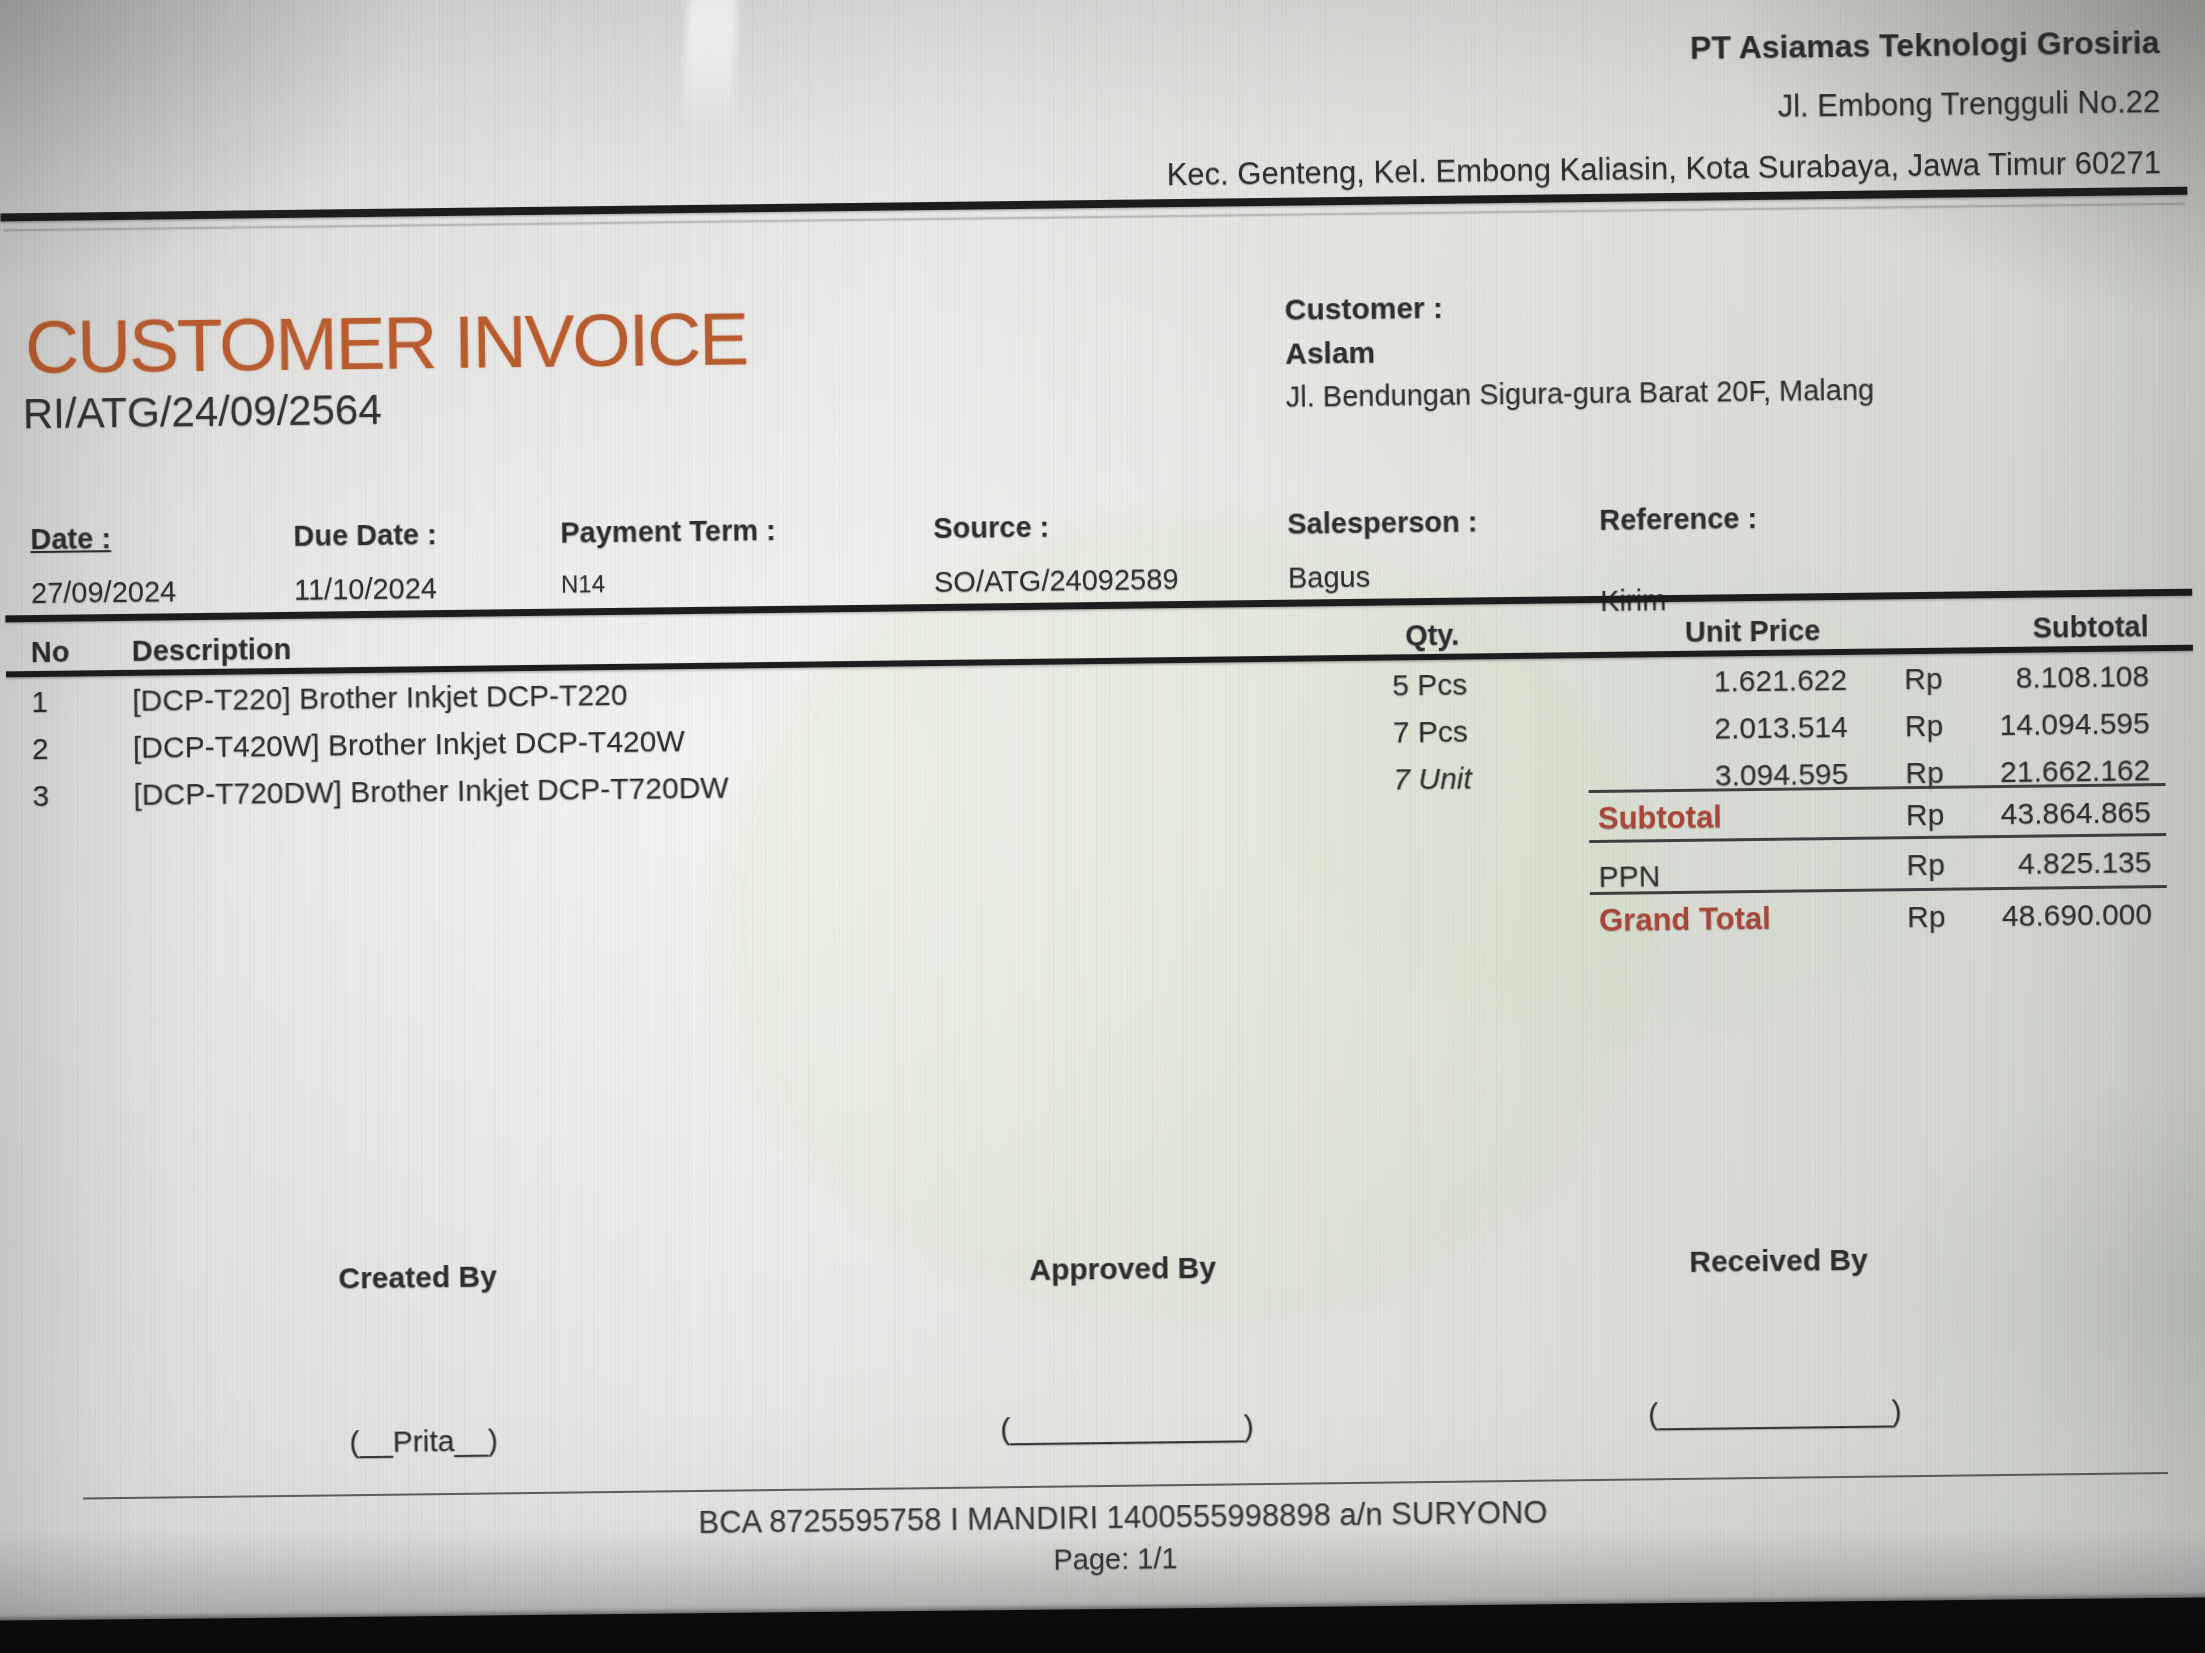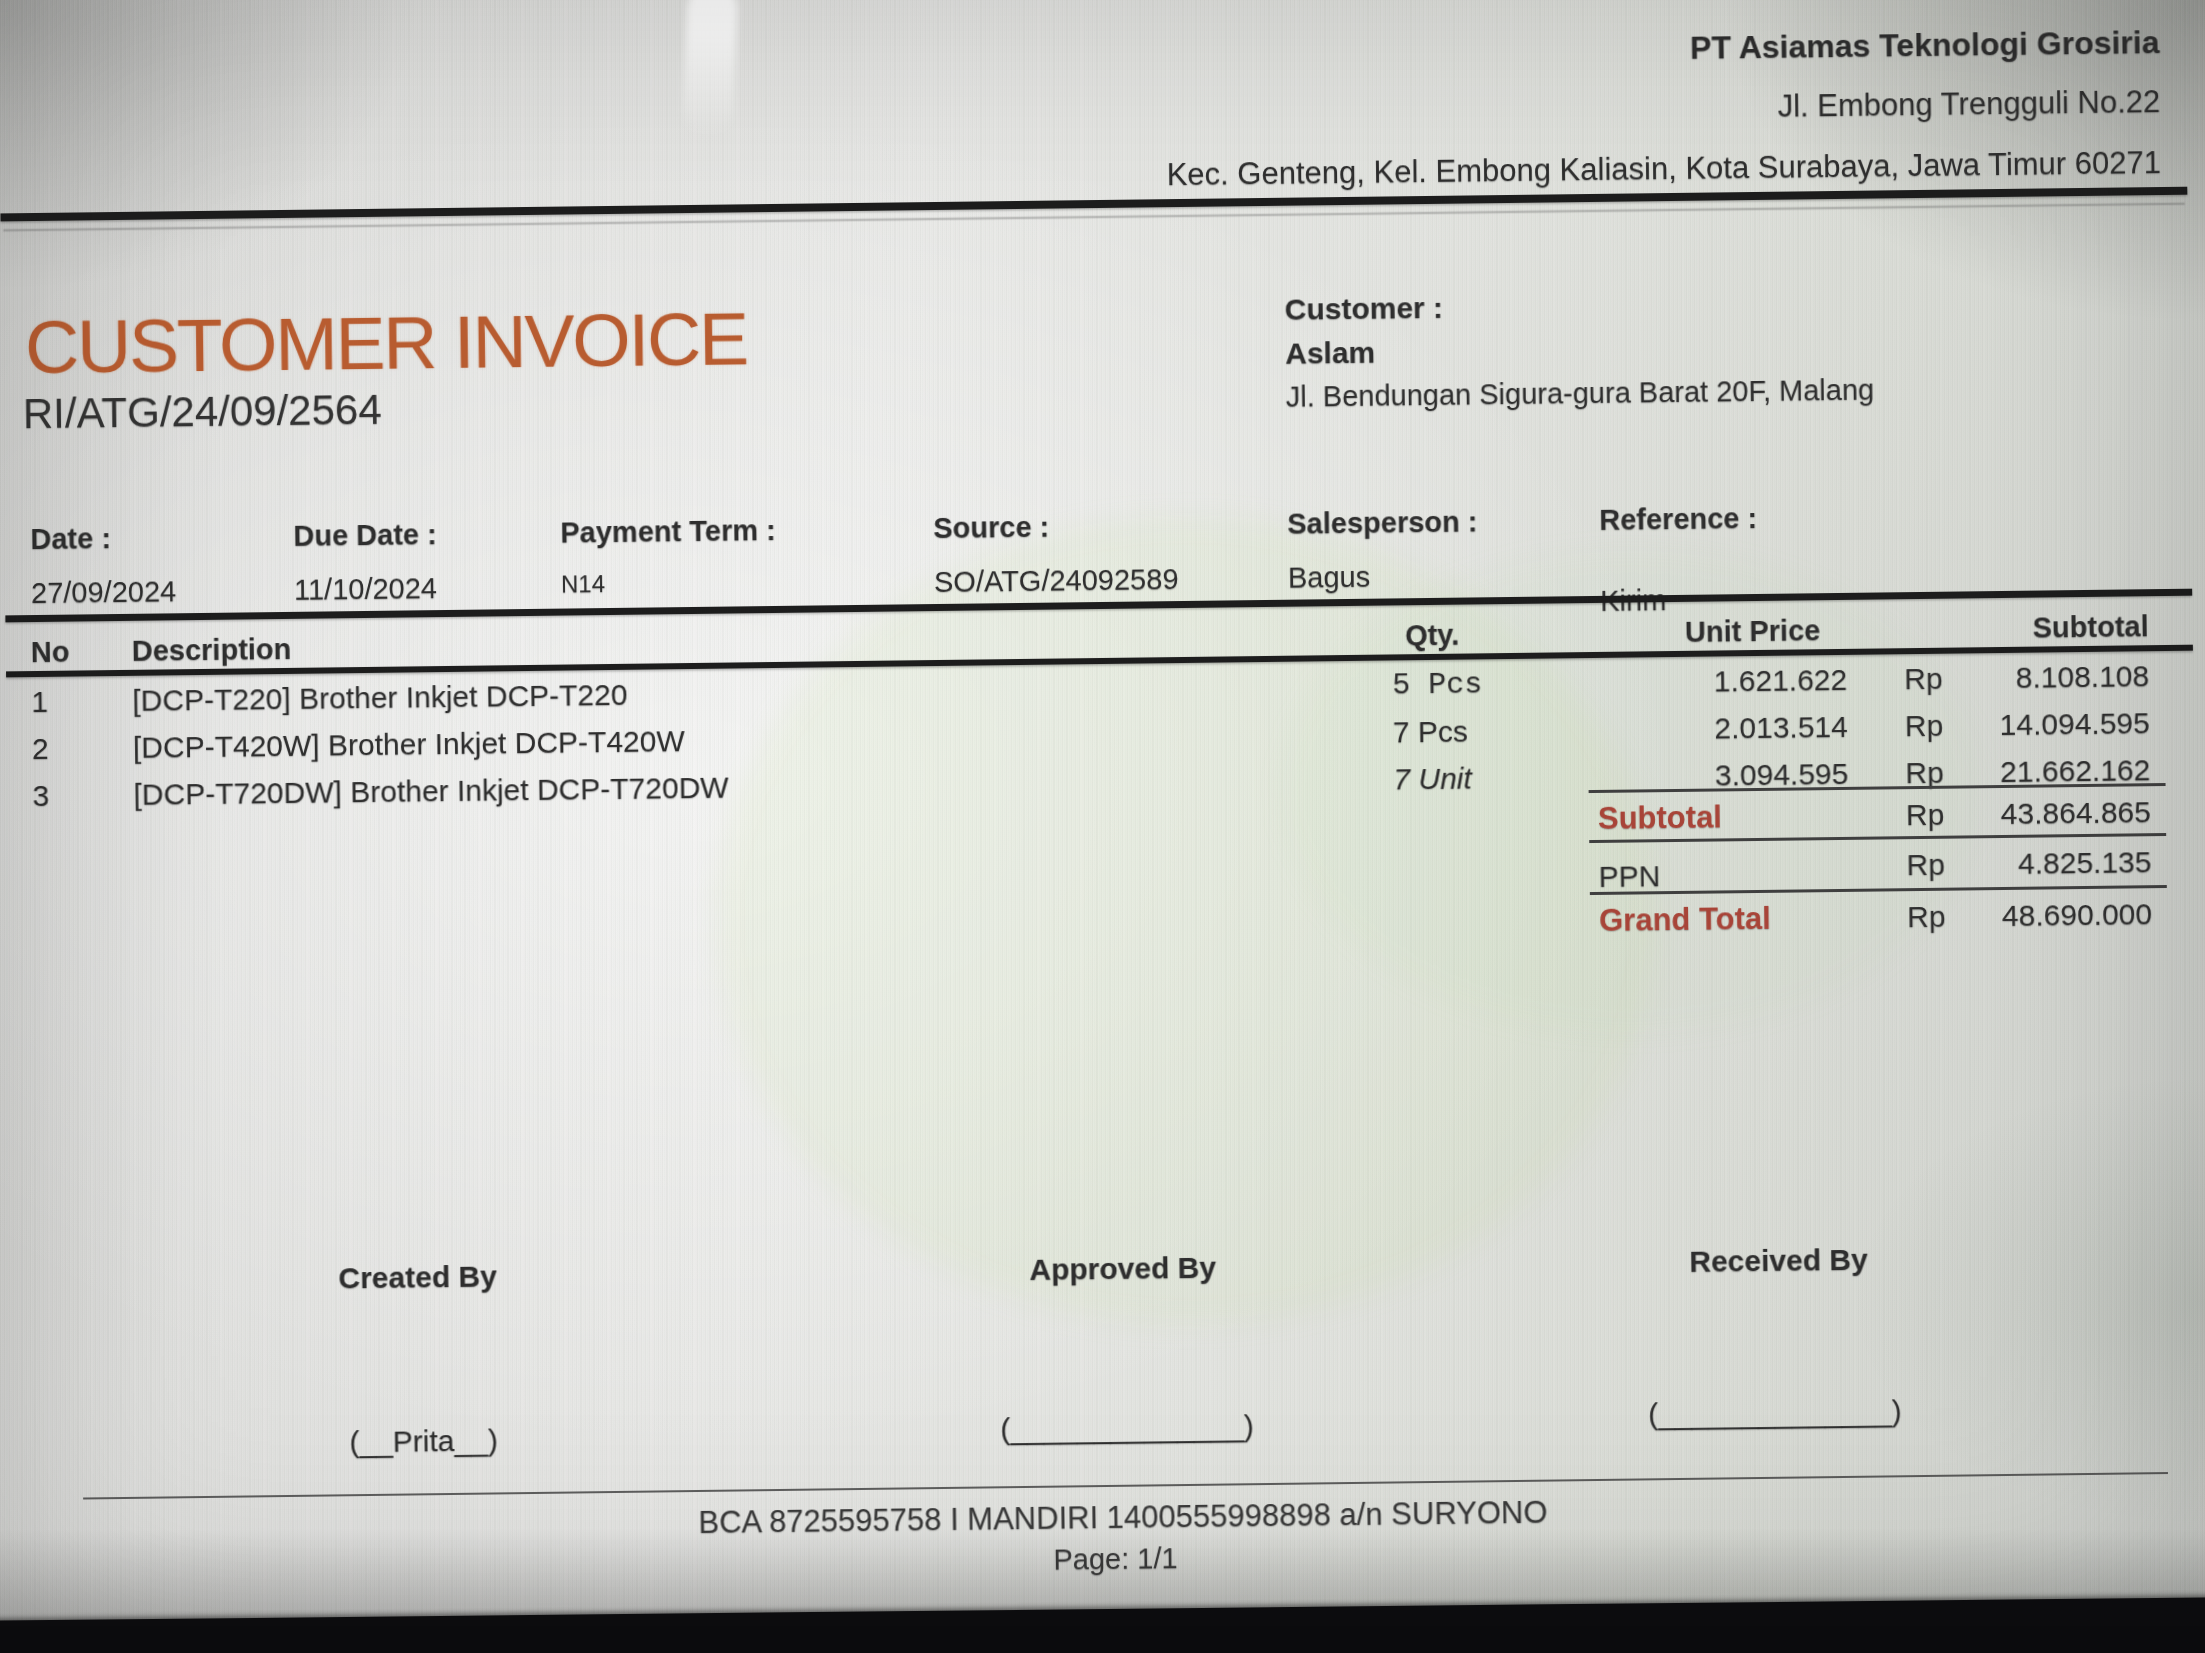--- a/index.html
+++ b/index.html
@@ -75,21 +75,21 @@
 
     <div class="abs rule" style="left:7.5px;top:200px;width:2187px;height:7.5px;box-shadow:0 13px 0 -2.7px rgba(90,90,90,0.30), 0 1.6px 2.2px rgba(0,0,0,0.28);"></div>
 
     <div class="abs title" style="left:31px;top:291px;font-size:75px;">CUSTOMER INVOICE</div>
     <div class="abs" style="left:28px;top:377px;font-size:42px;color:#333;">RI/ATG/24/09/2564</div>
 
     <div class="abs b" style="left:1291px;top:295px;font-size:30px;">Customer :</div>
     <div class="abs b" style="left:1291px;top:339px;font-size:30px;">Aslam</div>
     <div class="abs" style="left:1291px;top:383px;font-size:29px;">Jl. Bendungan Sigura-gura Barat 20F, Malang</div>
 
-    <div class="abs b" style="left:34px;top:510px;font-size:29px;">Date :</div>
+    <div class="abs b" style="left:34px;top:510px;font-size:29px;text-decoration:underline;">Date :</div>
     <div class="abs b" style="left:297px;top:510px;font-size:29px;">Due Date :</div>
     <div class="abs b" style="left:564px;top:510px;font-size:29px;">Payment Term :</div>
     <div class="abs b" style="left:937px;top:510px;font-size:29px;">Source :</div>
     <div class="abs b" style="left:1291px;top:510px;font-size:29px;">Salesperson :</div>
     <div class="abs b" style="left:1603px;top:510px;font-size:29px;">Reference :</div>
 
     <div class="abs" style="left:34px;top:564px;font-size:29px;">27/09/2024</div>
     <div class="abs" style="left:297px;top:564px;font-size:29px;">11/10/2024</div>
     <div class="abs" style="left:564px;top:564px;font-size:24px;">N14</div>
     <div class="abs" style="left:937px;top:564px;font-size:29px;">SO/ATG/24092589</div>
@@ -100,21 +100,21 @@
     <div class="abs b" style="left:33px;top:623px;font-size:29px;">No</div>
     <div class="abs b" style="left:134px;top:623px;font-size:29px;">Description</div>
     <div class="abs b ca" style="left:1378px;top:623px;width:113px;font-size:29px;">Qty.</div>
     <div class="abs b ca" style="left:1661px;top:623px;width:188px;font-size:29px;">Unit Price</div>
     <div class="abs b ra" style="left:1989px;top:623px;width:162px;font-size:29px;">Subtotal</div>
     <div class="abs rule" style="left:7.5px;top:658px;width:2187px;height:6px;"></div>
 
     <div>
       <div class="abs" style="left:33px;top:672px;font-size:30px;">1</div>
       <div class="abs" style="left:134px;top:672px;font-size:30px;">[DCP-T220] Brother Inkjet DCP-T220</div>
-      <div class="abs" style="left:1394px;top:672px;font-size:30px;font-family:Liberation Mono, monospace;">5 Pcs</div>
+      <div class="abs" style="left:1394px;top:672px;font-size:30px;">5 Pcs</div>
       <div class="abs ra" style="left:1661px;top:672px;width:188px;font-size:30px;">1.621.622</div>
       <div class="abs" style="left:1906px;top:672px;font-size:30px;">Rp</div>
       <div class="abs ra" style="left:1987px;top:672px;width:164px;font-size:30px;">8.108.108</div>
     </div>
 
     <div>
       <div class="abs" style="left:33px;top:719px;font-size:30px;">2</div>
       <div class="abs" style="left:134px;top:719px;font-size:30px;">[DCP-T420W] Brother Inkjet DCP-T420W</div>
       <div class="abs" style="left:1394px;top:719px;font-size:30px;">7 Pcs</div>
       <div class="abs ra" style="left:1661px;top:719px;width:188px;font-size:30px;">2.013.514</div>

